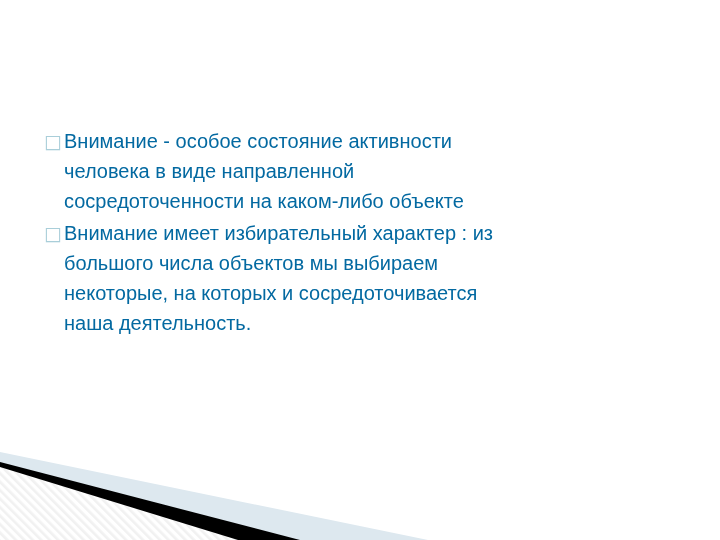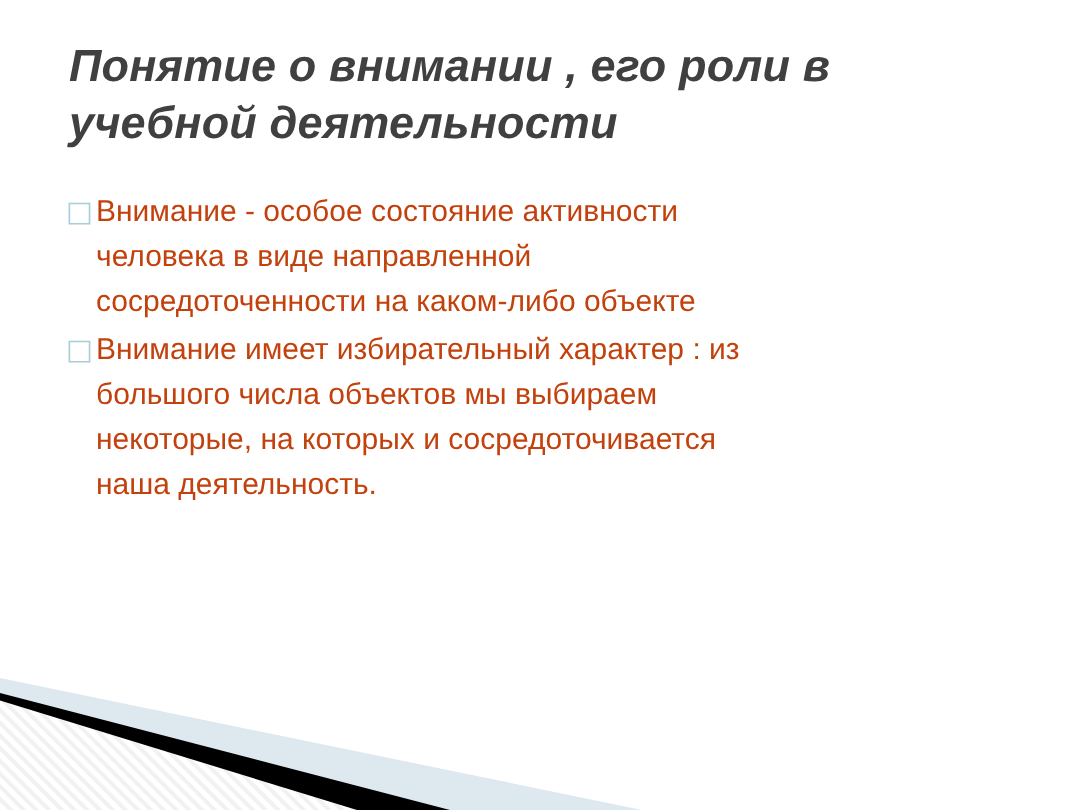--- a/index.html
+++ b/index.html
@@ -65,21 +65,21 @@
     font-size: 19px;
     line-height: 30px;
     color: #a9ced9;
     text-align: left;
     font-family: "DejaVu Sans", sans-serif;
   }
   .bullet-text {
     flex: 1 1 auto;
     font-size: 20px;
     line-height: 30px;
-    color: #c2410c;
+    color: #0369a1;
     white-space: pre-line;
     letter-spacing: 0px;
   }
 </style>
 </head>
 <body>
 
 <div id="slide">
 
   <svg id="corner-decoration" viewBox="0 0 720 540" preserveAspectRatio="none">
@@ -92,24 +92,20 @@
 
     <polygon points="0,454 0,540 352,540" fill="url(#diag-hatch)"></polygon>
 
     <polygon points="0,454 322,540 300,540 0,458" fill="#7e8b94"></polygon>
 
     <polygon points="0,457 322,540 238,540 0,467" fill="#000000"></polygon>
 
     <polygon points="0,452 428,540 300,540 0,462" fill="#dde8ef"></polygon>
   </svg>
 
-  <div id="title-block">
-    <h1 id="slide-title">Понятие о внимании , его роли в
-учебной деятельности</h1>
-  </div>
 
   <div id="body-block">
 
     <div class="bullet-row">
       <span class="bullet-glyph">□</span>
       <span class="bullet-text">Внимание -  особое состояние активности
 человека в виде направленной
 сосредоточенности на каком-либо объекте</span>
     </div>
 

